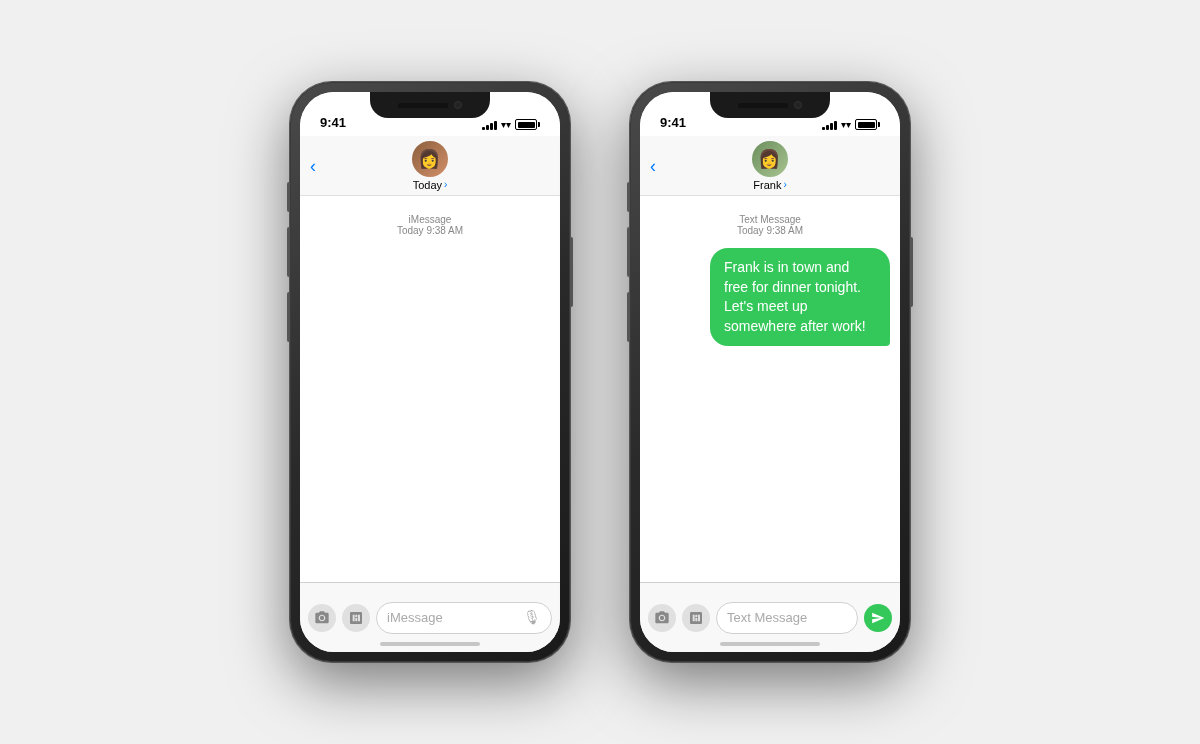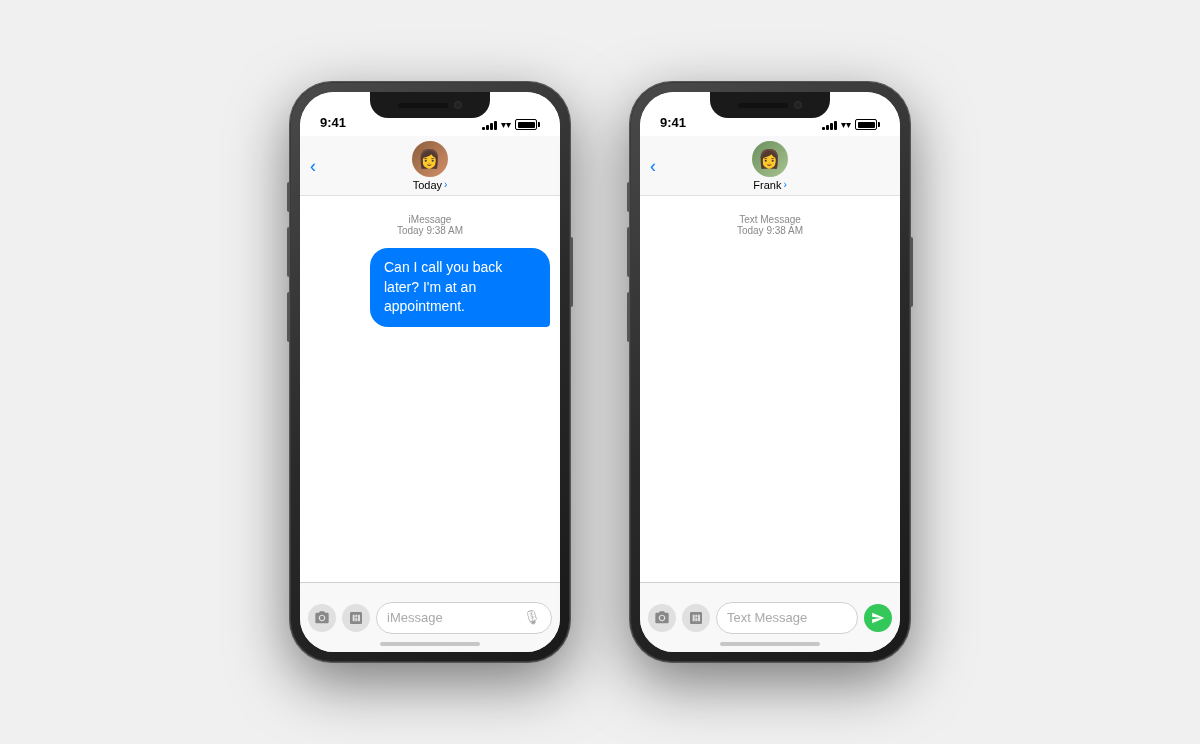--- a/index.html
+++ b/index.html
@@ -438,23 +438,20 @@
           <span class="nav-chevron">›</span>
         </div>
       </div>
     </div>
 
     <div class="message-area">
       <div class="message-timestamp">
         <div>iMessage</div>
         <div>Today 9:38 AM</div>
       </div>
-      <div class="message-bubble-wrapper">
-        <div class="message-bubble bubble-blue">Can I call you back later? I'm at an appointment.</div>
-      </div>
     </div>
 
     <div class="input-area">
       <div class="input-icon-btn">
         <svg viewBox="0 0 24 24">
             <path d="M12 15.2A3.2 3.2 0 1 0 12 8.8a3.2 3.2 0 0 0 0 6.4zm8-11.2h-3.17L14.83 2H9.17L7.17 4H4C2.9 4 2 4.9 2 6v12c0 1.1.9 2 2 2h16c1.1 0 2-.9 2-2V6c0-1.1-.9-2-2-2zm-8 13c-2.76 0-5-2.24-5-5s2.24-5 5-5 5 2.24 5 5-2.24 5-5 5z"></path>
           </svg>
       </div>
       <div class="input-icon-btn">
         <svg viewBox="0 0 24 24">
@@ -515,20 +512,23 @@
           <span class="nav-chevron">›</span>
         </div>
       </div>
     </div>
 
     <div class="message-area">
       <div class="message-timestamp">
         <div>Text Message</div>
         <div>Today 9:38 AM</div>
       </div>
+      <div class="message-bubble-wrapper">
+        <div class="message-bubble bubble-green">Frank is in town and free for dinner tonight. Let's meet up somewhere after work!</div>
+      </div>
     </div>
 
     <div class="input-area">
       <div class="input-icon-btn">
         <svg viewBox="0 0 24 24">
             <path d="M12 15.2A3.2 3.2 0 1 0 12 8.8a3.2 3.2 0 0 0 0 6.4zm8-11.2h-3.17L14.83 2H9.17L7.17 4H4C2.9 4 2 4.9 2 6v12c0 1.1.9 2 2 2h16c1.1 0 2-.9 2-2V6c0-1.1-.9-2-2-2zm-8 13c-2.76 0-5-2.24-5-5s2.24-5 5-5 5 2.24 5 5-2.24 5-5 5z"></path>
           </svg>
       </div>
       <div class="input-icon-btn">
         <svg viewBox="0 0 24 24">

